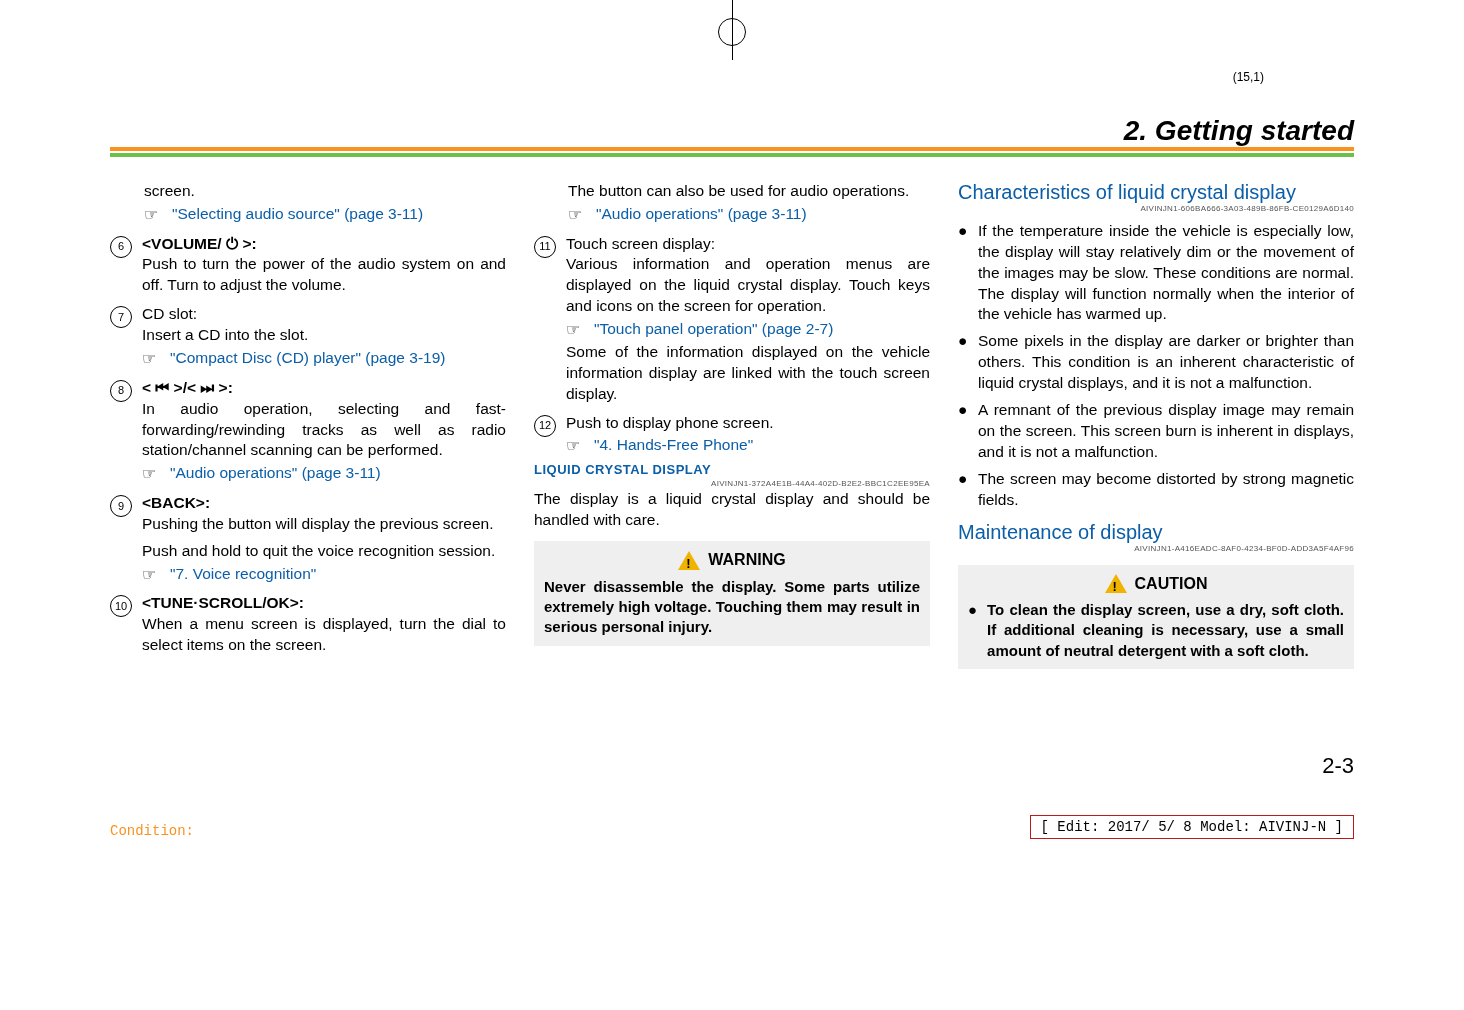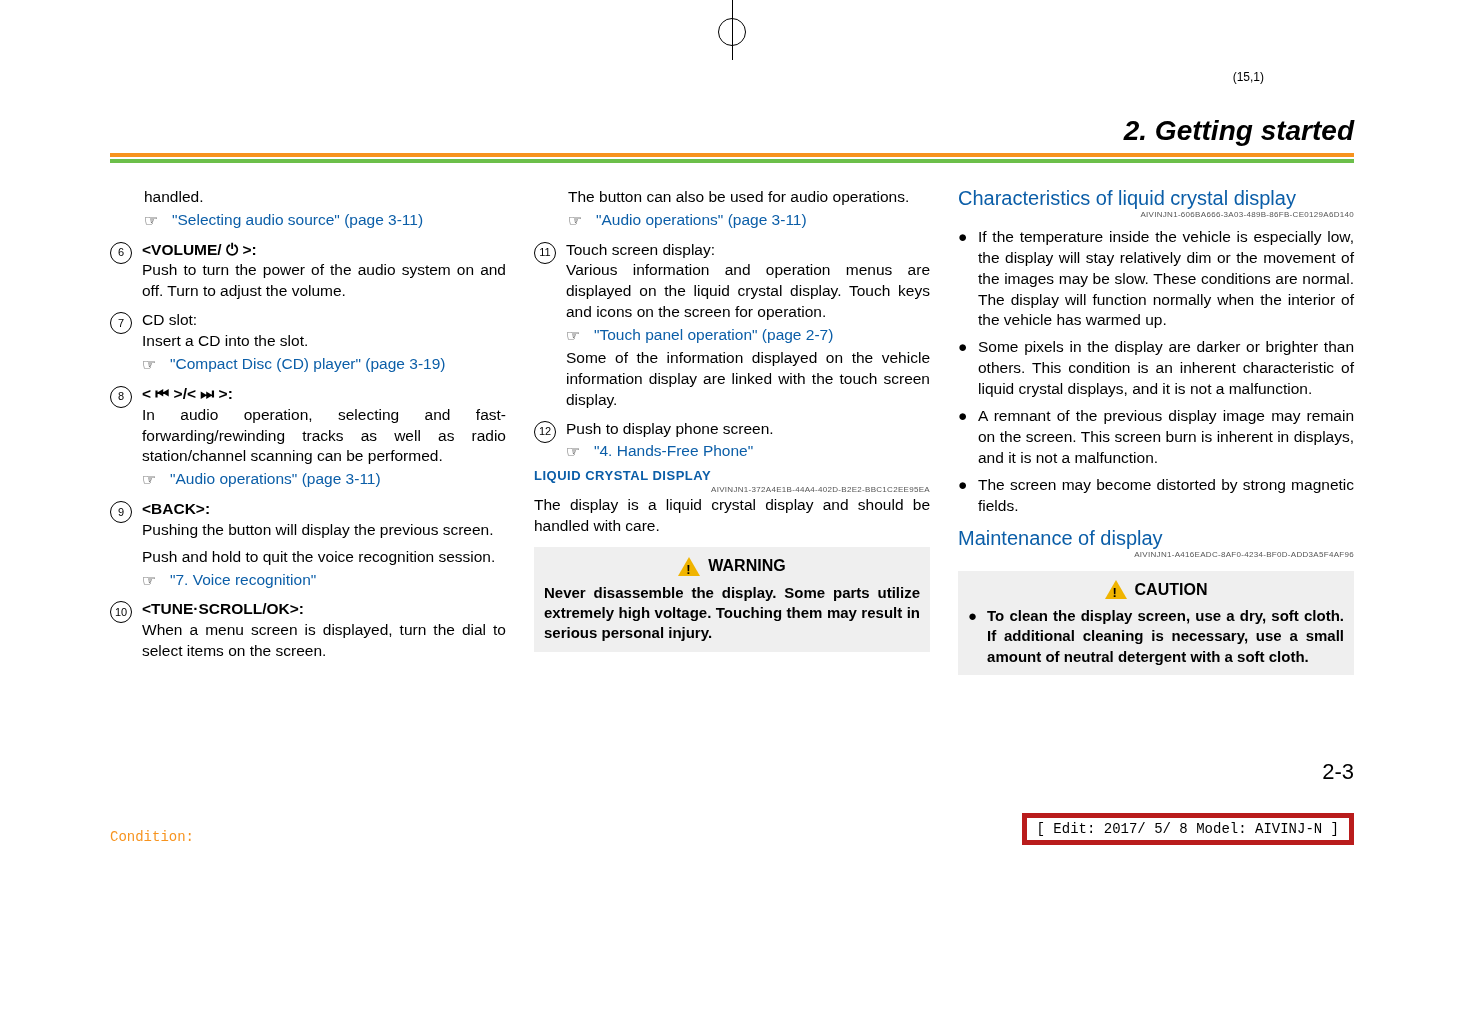--- a/index.html
+++ b/index.html
@@ -16,21 +16,21 @@
   .coord { position:absolute; top:70px; right:200px; font-size:12px; }
   .page {
     position:absolute;
     left:110px; right:110px; top:115px;
   }
   .chapter-bar {
     text-align:right;
     font-size:28px;
     font-weight:bold;
     font-style:italic;
-    padding-bottom:6px;
+    padding-bottom:0;
   }
   .rule-orange { height:4px; background:#f7931e; }
   .rule-green  { height:4px; background:#6cbf4a; margin-top:2px; }
   .columns {
     display:flex;
     gap:28px;
     margin-top:24px;
     font-size:15.5px;
     line-height:1.35;
   }
@@ -107,21 +107,21 @@
   .pagefoot {
     position:absolute;
     right:0;
     bottom:-110px;
     font-size:22px;
   }
   .editbox {
     position:absolute;
     right:0;
     bottom:-170px;
-    border:5px solid #b91c1c;
+    border:1px solid #b91c1c;
     padding:3px 10px;
     font-size:14px;
     font-family: "Courier New", monospace;
   }
   .condition {
     position:absolute;
     left:0;
     bottom:-170px;
     font-size:14px;
     color:#f7931e;
@@ -139,21 +139,21 @@
 <div class="page">
 
   <div class="chapter-bar">2. Getting started</div>
   <div class="rule-orange"></div>
   <div class="rule-green"></div>
 
   <div class="columns">
 
     <div class="col">
       <div class="indent-block">
-        <span>handled.</span>
+        <span>screen.</span>
         <div class="ref-row">
           <span class="hand-icon glyph">☞</span>
           <span class="ref-text">"Selecting audio source" (page 3-11)</span>
         </div>
       </div>
 
       <div class="num-item">
         <div class="circnum">6</div>
         <div class="num-body">
           <div class="bold">&lt;VOLUME/ ⏻ &gt;:</div>

